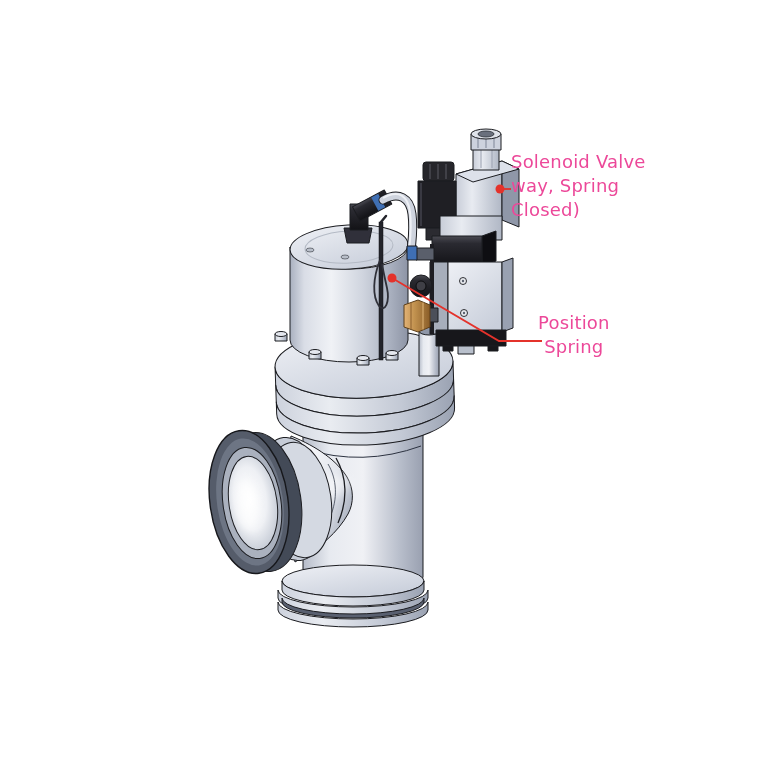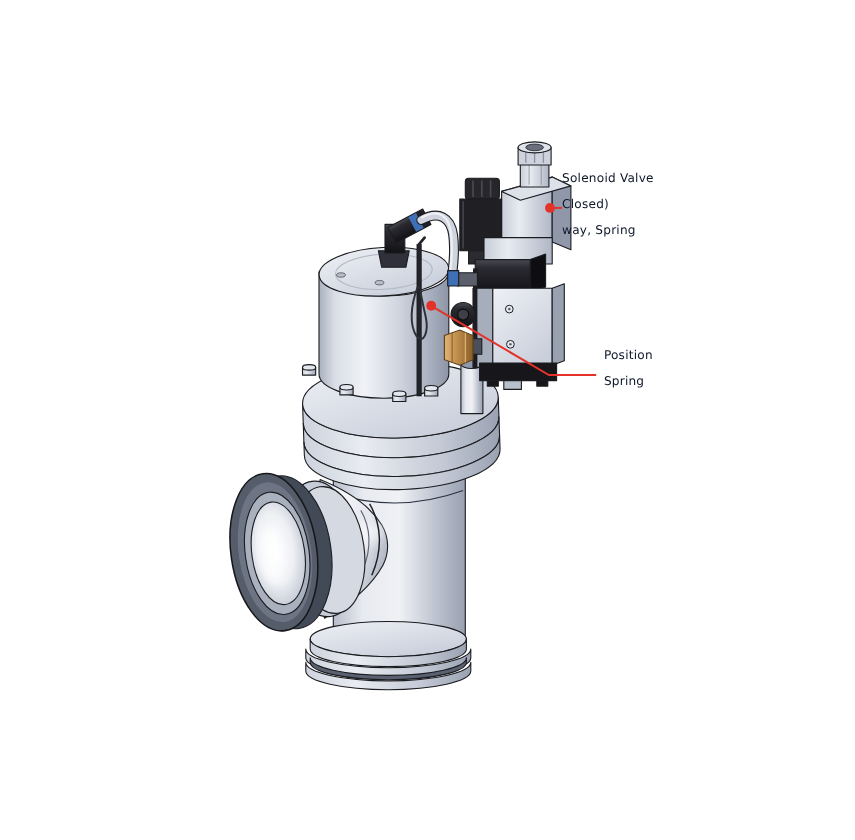--- a/index.html
+++ b/index.html
@@ -6,28 +6,28 @@
   .canvas{
     position:relative;
     width:777px;height:764px;
     background:#ffffff;
     overflow:hidden;
     font-family:"DejaVu Sans","Liberation Sans",sans-serif;
   }
   .canvas svg{position:absolute;left:0;top:0;}
   .label{
     position:absolute;
-    font-size:11px;
+    font-size:18px;
     line-height:24px;
     letter-spacing:.2px;
-    color:#0f172a;
+    color:#ec4899;
     white-space:nowrap;
   }
   .label-solenoid{left:511px;top:150px;}
-  .label-sensor{left:549px;top:311px;}
+  .label-sensor{left:538px;top:311px;text-align:center;}
   .ol{stroke:#1b1c20;stroke-width:1;stroke-linejoin:round;}
   .thin{stroke:#2c3240;stroke-width:1;fill:none;}
   .accent{stroke:#e4322b;}
   .accent-fill{fill:#e4322b;}
 </style>
 </head>
 <body>
 
 <div class="canvas">
 
@@ -253,21 +253,21 @@
     </g>
     <g>
       <path class="accent" d="M392,278 L499,341 L542,341" fill="none" stroke-width="1.8"></path>
       <circle class="accent-fill" cx="392" cy="278" r="4.5"></circle>
     </g>
   </g>
 </svg>
 
 <div class="label label-solenoid">
   <div>Solenoid Valve</div>
+  <div>way, Spring</div>
   <div>Closed)</div>
-  <div>way, Spring</div>
 </div>
 <div class="label label-sensor">
   <div>Position</div>
   <div>Spring</div>
 </div>
 
 </div>
 
 </body></html>

